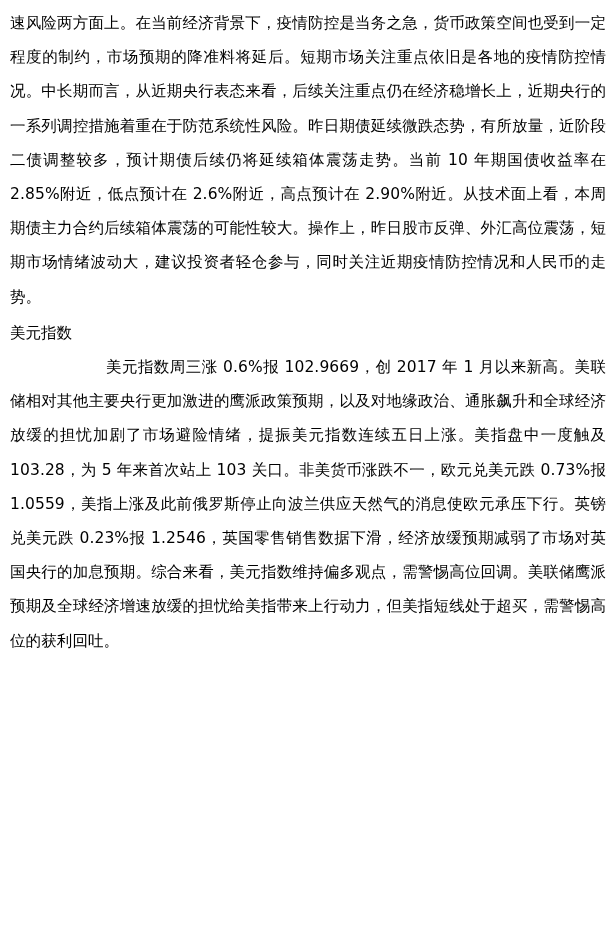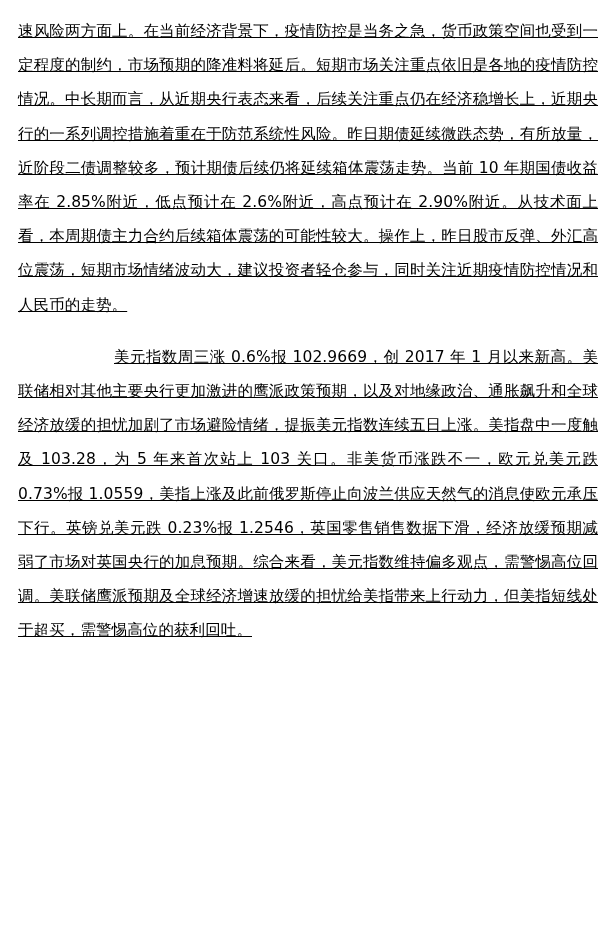--- a/index.html
+++ b/index.html
@@ -19,23 +19,22 @@
     height: 930px;
     box-sizing: border-box;
     padding: 6px 10px 0 10px;
     position: relative;
   }
   .para {
     font-size: 15.5px;
     line-height: 34.2px;
     text-align: justify;
     text-justify: inter-ideograph;
-    margin: 8px;
+    margin: 0;
     letter-spacing: 0.1px;
-    text-decoration: underline;
   }
   .para-body {
     text-indent: 0;
   }
   .heading {
     font-size: 15.5px;
     line-height: 34.2px;
     margin: 0;
     text-align: left;
   }
@@ -48,16 +47,17 @@
 </style>
 </head>
 <body>
 
 <div class="page">
 
   <p class="para para-body">速风险两方面上。在当前经济背景下，疫情防控是当务之急，货币政策空间也受到一定程度的制约，市场预期的降准料将延后。短期市场关注重点依旧是各地的疫情防控情况。中长期而言，从近期央行表态来看，后续关注重点仍在经济稳增长上，近期央行的一系列调控措施着重在于防范系统性风险。昨日期债延续微跌态势，有所放量，近阶段二债调整较多，预计期债后续仍将延续箱体震荡走势。当前 10 年期国债收益率在 2.85%附近，低点预计在 2.6%附近，高点预计在 2.90%附近。从技术面上看，本周期债主力合约后续箱体震荡的可能性较大。操作上，昨日股市反弹、外汇高位震荡，短期市场情绪波动大，建议投资者轻仓参与，同时关注近期疫情防控情况和人民币的走势。</p>
 
   <div class="spacer-small"></div>
 
+  <p class="heading">美元指数</p>
 
   <p class="para para-indent">美元指数周三涨 0.6%报 102.9669，创 2017 年 1 月以来新高。美联储相对其他主要央行更加激进的鹰派政策预期，以及对地缘政治、通胀飙升和全球经济放缓的担忧加剧了市场避险情绪，提振美元指数连续五日上涨。美指盘中一度触及 103.28，为 5 年来首次站上 103 关口。非美货币涨跌不一，欧元兑美元跌 0.73%报 1.0559，美指上涨及此前俄罗斯停止向波兰供应天然气的消息使欧元承压下行。英镑兑美元跌 0.23%报 1.2546，英国零售销售数据下滑，经济放缓预期减弱了市场对英国央行的加息预期。综合来看，美元指数维持偏多观点，需警惕高位回调。美联储鹰派预期及全球经济增速放缓的担忧给美指带来上行动力，但美指短线处于超买，需警惕高位的获利回吐。</p>
 
 </div>
 
 </body></html>

